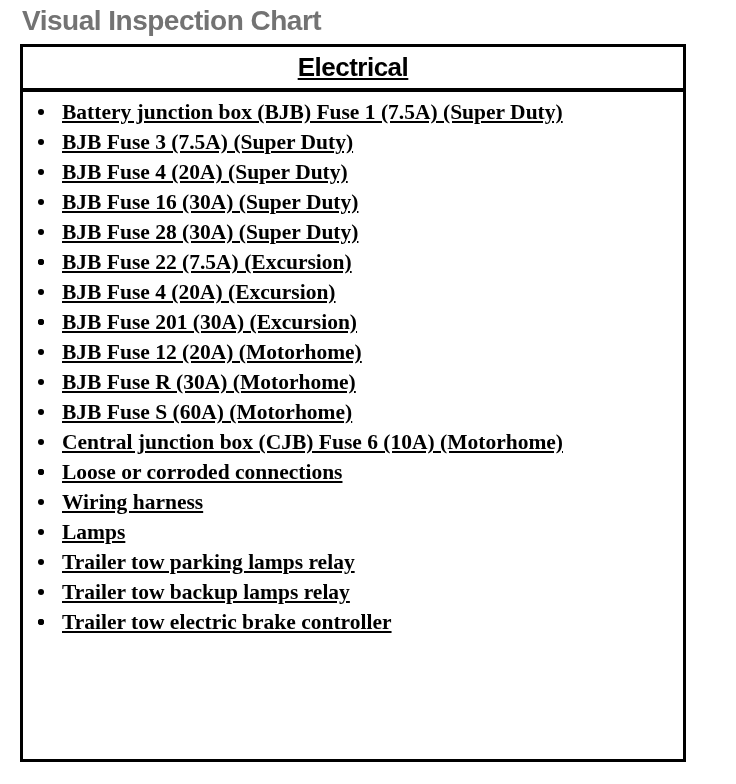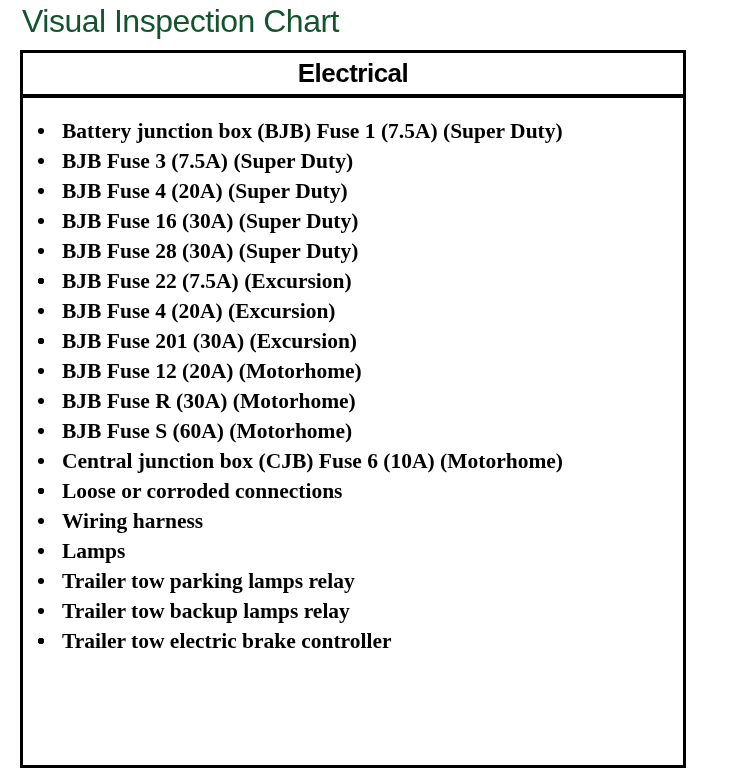--- a/index.html
+++ b/index.html
@@ -13,52 +13,53 @@
     height: 784px;
     background: #ffffff;
     color: #000000;
     overflow: hidden;
   }
   .doc-title {
     position: absolute;
     left: 22px;
     top: 5px;
     font-family: "Liberation Sans", sans-serif;
-    font-weight: normal;
-    font-size: 32px;
+    font-weight: bold;
+    font-size: 28px;
     line-height: 32px;
     letter-spacing: -0.5px;
-    color: #14532d;
+    color: #737373;
   }
   .chart-table {
     position: absolute;
     left: 20px;
-    top: 50px;
+    top: 44px;
     width: 666px;
     height: 718px;
     border: 3px solid #000000;
     box-sizing: border-box;
     background: #ffffff;
+    text-decoration: underline;
   }
   .chart-header {
     height: 41px;
     border-bottom: 4px solid #000000;
     display: flex;
     align-items: center;
     justify-content: center;
     font-family: "Liberation Sans", sans-serif;
     font-weight: bold;
     font-size: 26px;
     letter-spacing: -0.5px;
     color: #000000;
   }
   .item-list {
     list-style: none;
     margin: 0;
-    padding: 18px 8px 0 12px;
+    padding: 5px 8px 0 12px;
   }
   .item-list li {
     position: relative;
     padding-left: 27px;
     font-family: "Liberation Serif", serif;
     font-weight: bold;
     font-size: 21.5px;
     line-height: 30px;
     white-space: nowrap;
     color: #000000;

